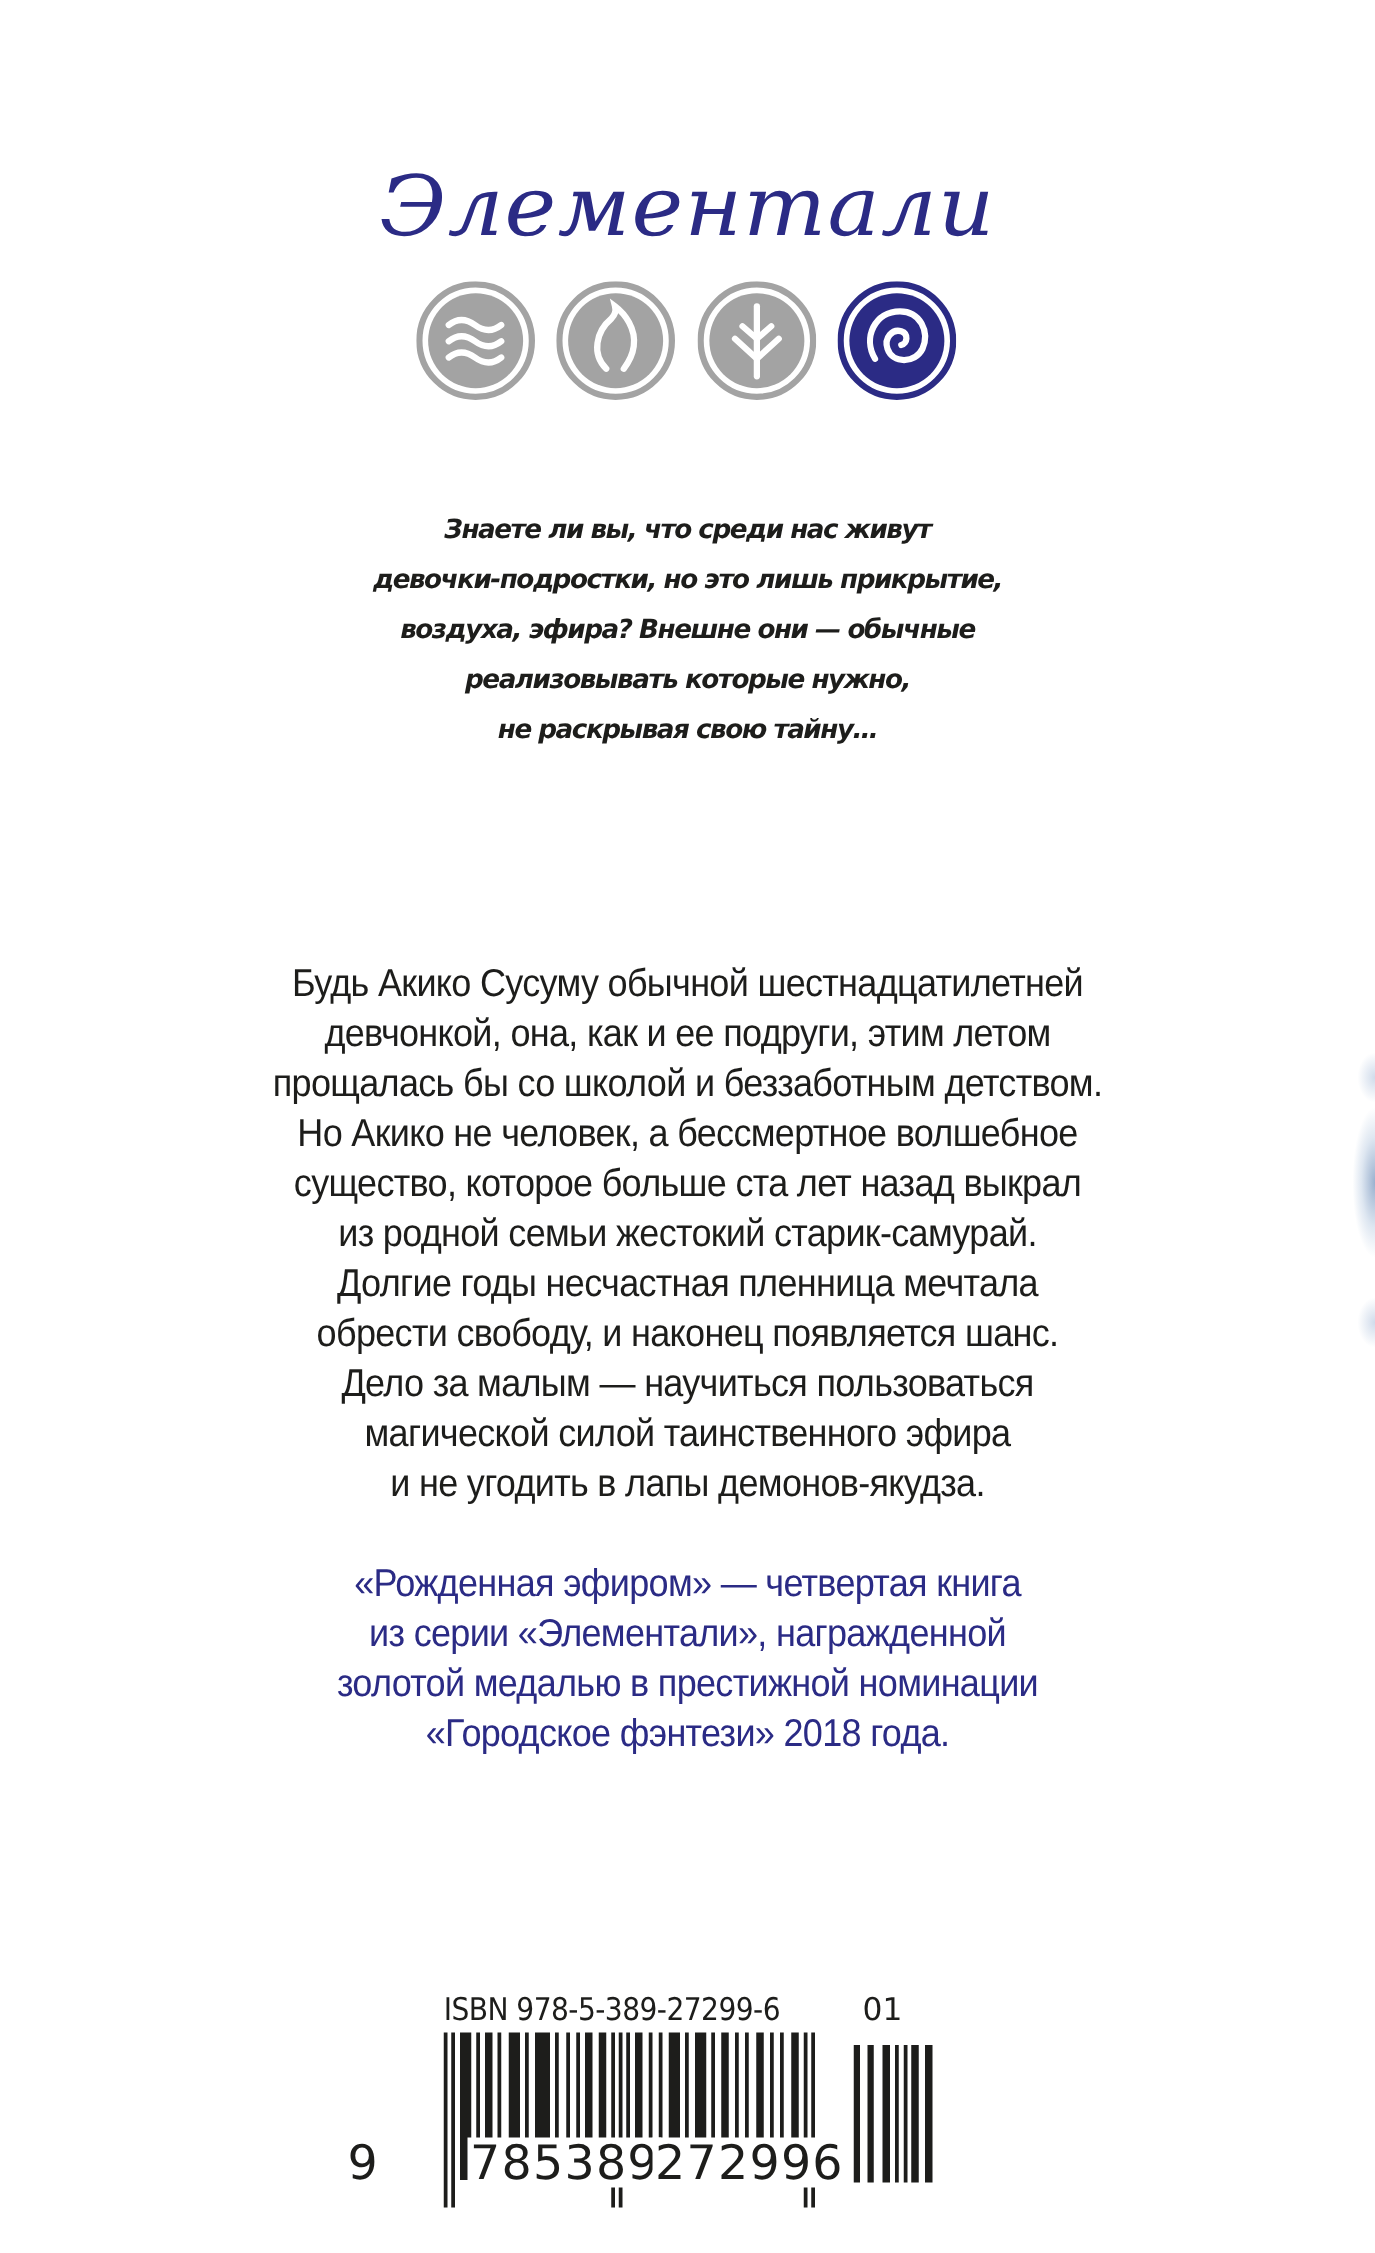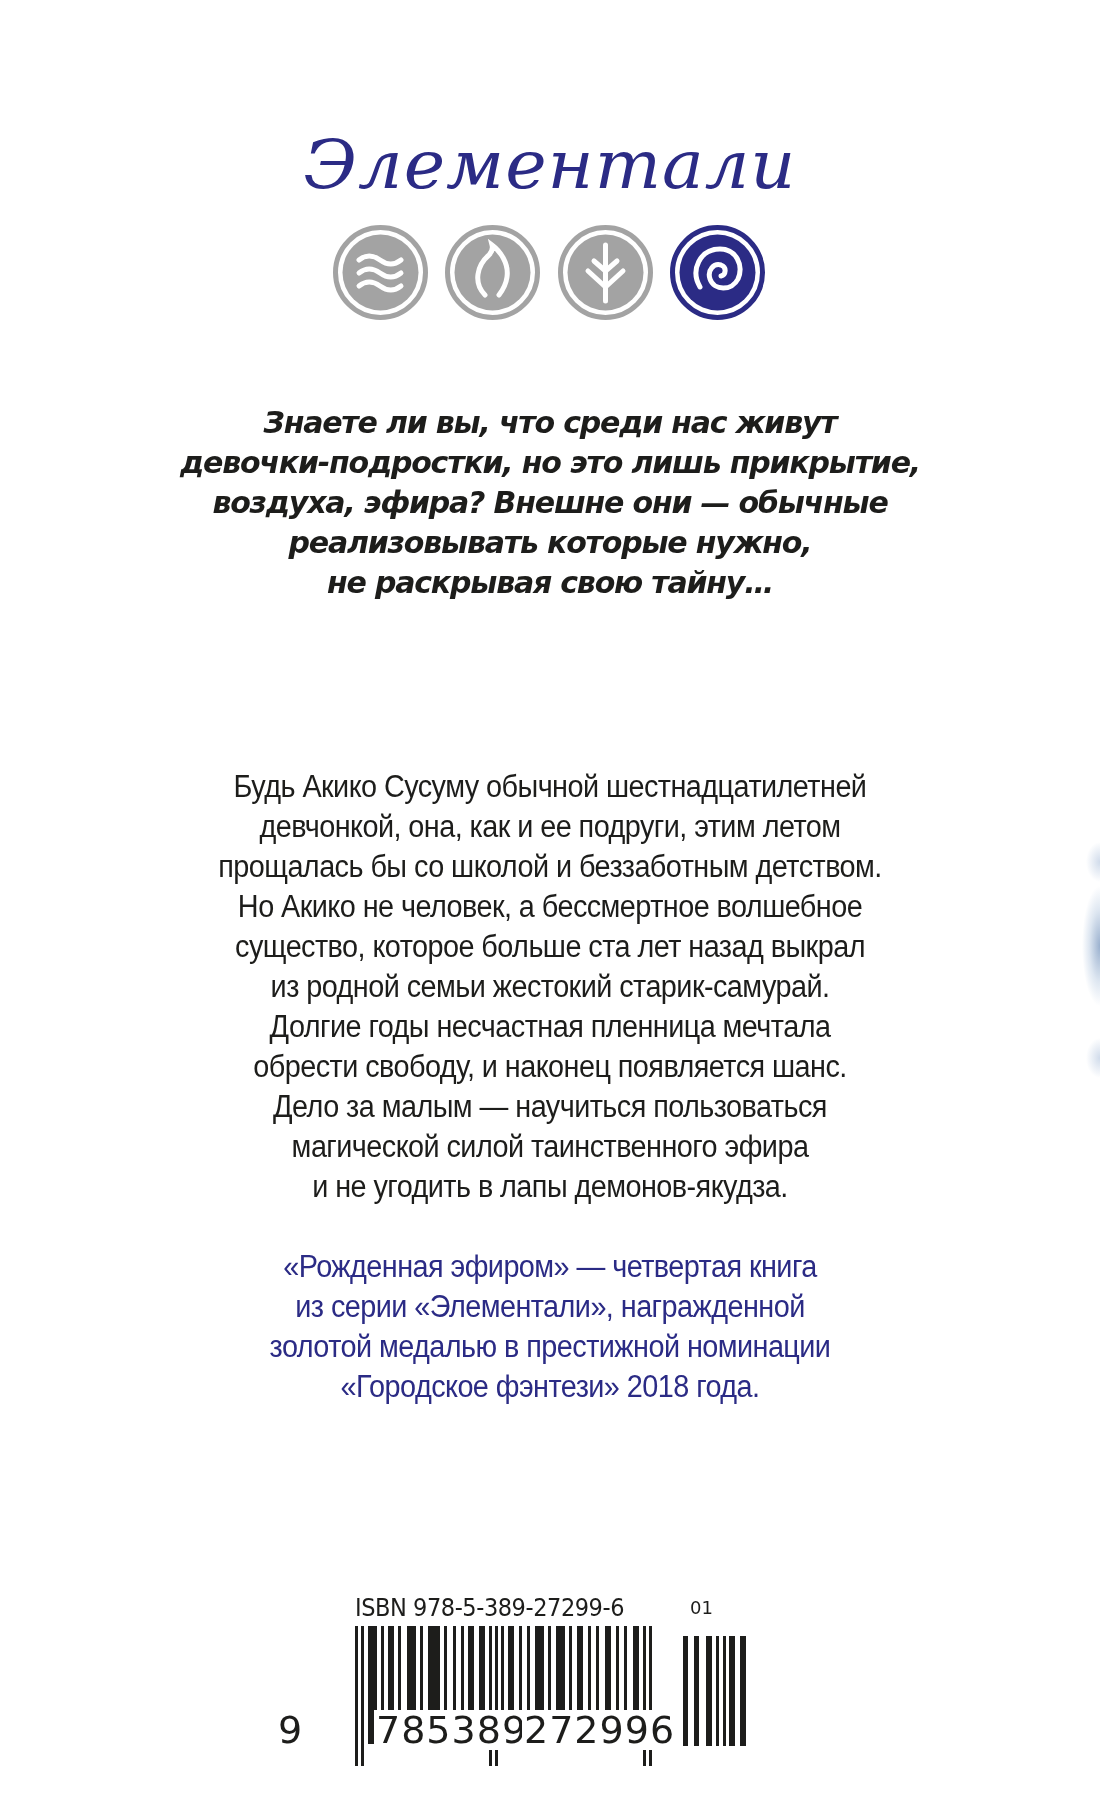--- a/index.html
+++ b/index.html
@@ -22,21 +22,21 @@
   }
   .icon-ring {
     width: 95px; height: 95px; border-radius: 50%;
     box-sizing: border-box; position: relative;
   }
   .icon-ring svg { position: absolute; left: 0; top: 0; width: 95px; height: 95px; }
   .intro {
     position: absolute; left: 100px; top: 403px; width: 900px;
     text-align: center; color: #1d1d1b;
     font-family: "DejaVu Sans", sans-serif; font-weight: bold; font-style: italic;
-    font-size: 30px; line-height: 40px; letter-spacing: -1.2px;
+    font-size: 21px; line-height: 40px; letter-spacing: -1.2px;
   }
   .body-text {
     position: absolute; left: 100px; top: 767px; width: 900px;
     text-align: center; color: #1d1d1b;
     font-family: "Liberation Sans", sans-serif;
     font-size: 31px; line-height: 40px; letter-spacing: -0.6px;
     transform: scaleX(0.93); transform-origin: 50% 0;
   }
   .series-note {
     position: absolute; left: 100px; top: 1247px; width: 900px;
@@ -47,21 +47,21 @@
   }
   .line { display: block; white-space: nowrap; }
   .barcode-block { position: absolute; left: 270px; top: 1592px; width: 500px; height: 170px; }
   .isbn-label {
     position: absolute; left: 85px; top: 0; font-family: "DejaVu Sans", sans-serif;
     font-size: 25px; line-height: 32px; color: #1d1d1b; letter-spacing: -0.5px;
     transform: scaleX(0.9); transform-origin: 0 0;
   }
   .addon-label {
     position: absolute; left: 420px; top: 0; font-family: "DejaVu Sans", sans-serif;
-    font-size: 18px; line-height: 32px; color: #1d1d1b;
+    font-size: 25px; line-height: 32px; color: #1d1d1b;
   }
   .bars { position: absolute; left: 85px; top: 34px; height: 120px; width: 300px; }
   .bar { position: absolute; top: 0; background: #1d1d1b; }
   .addon-bars { position: absolute; left: 413px; top: 44px; height: 110px; width: 65px; }
   .digits {
     position: absolute; top: 118px; font-family: "DejaVu Sans", sans-serif;
     font-size: 38px; line-height: 40px; color: #1d1d1b; background: #fff;
     letter-spacing: 1px;
   }
   .smoke {

